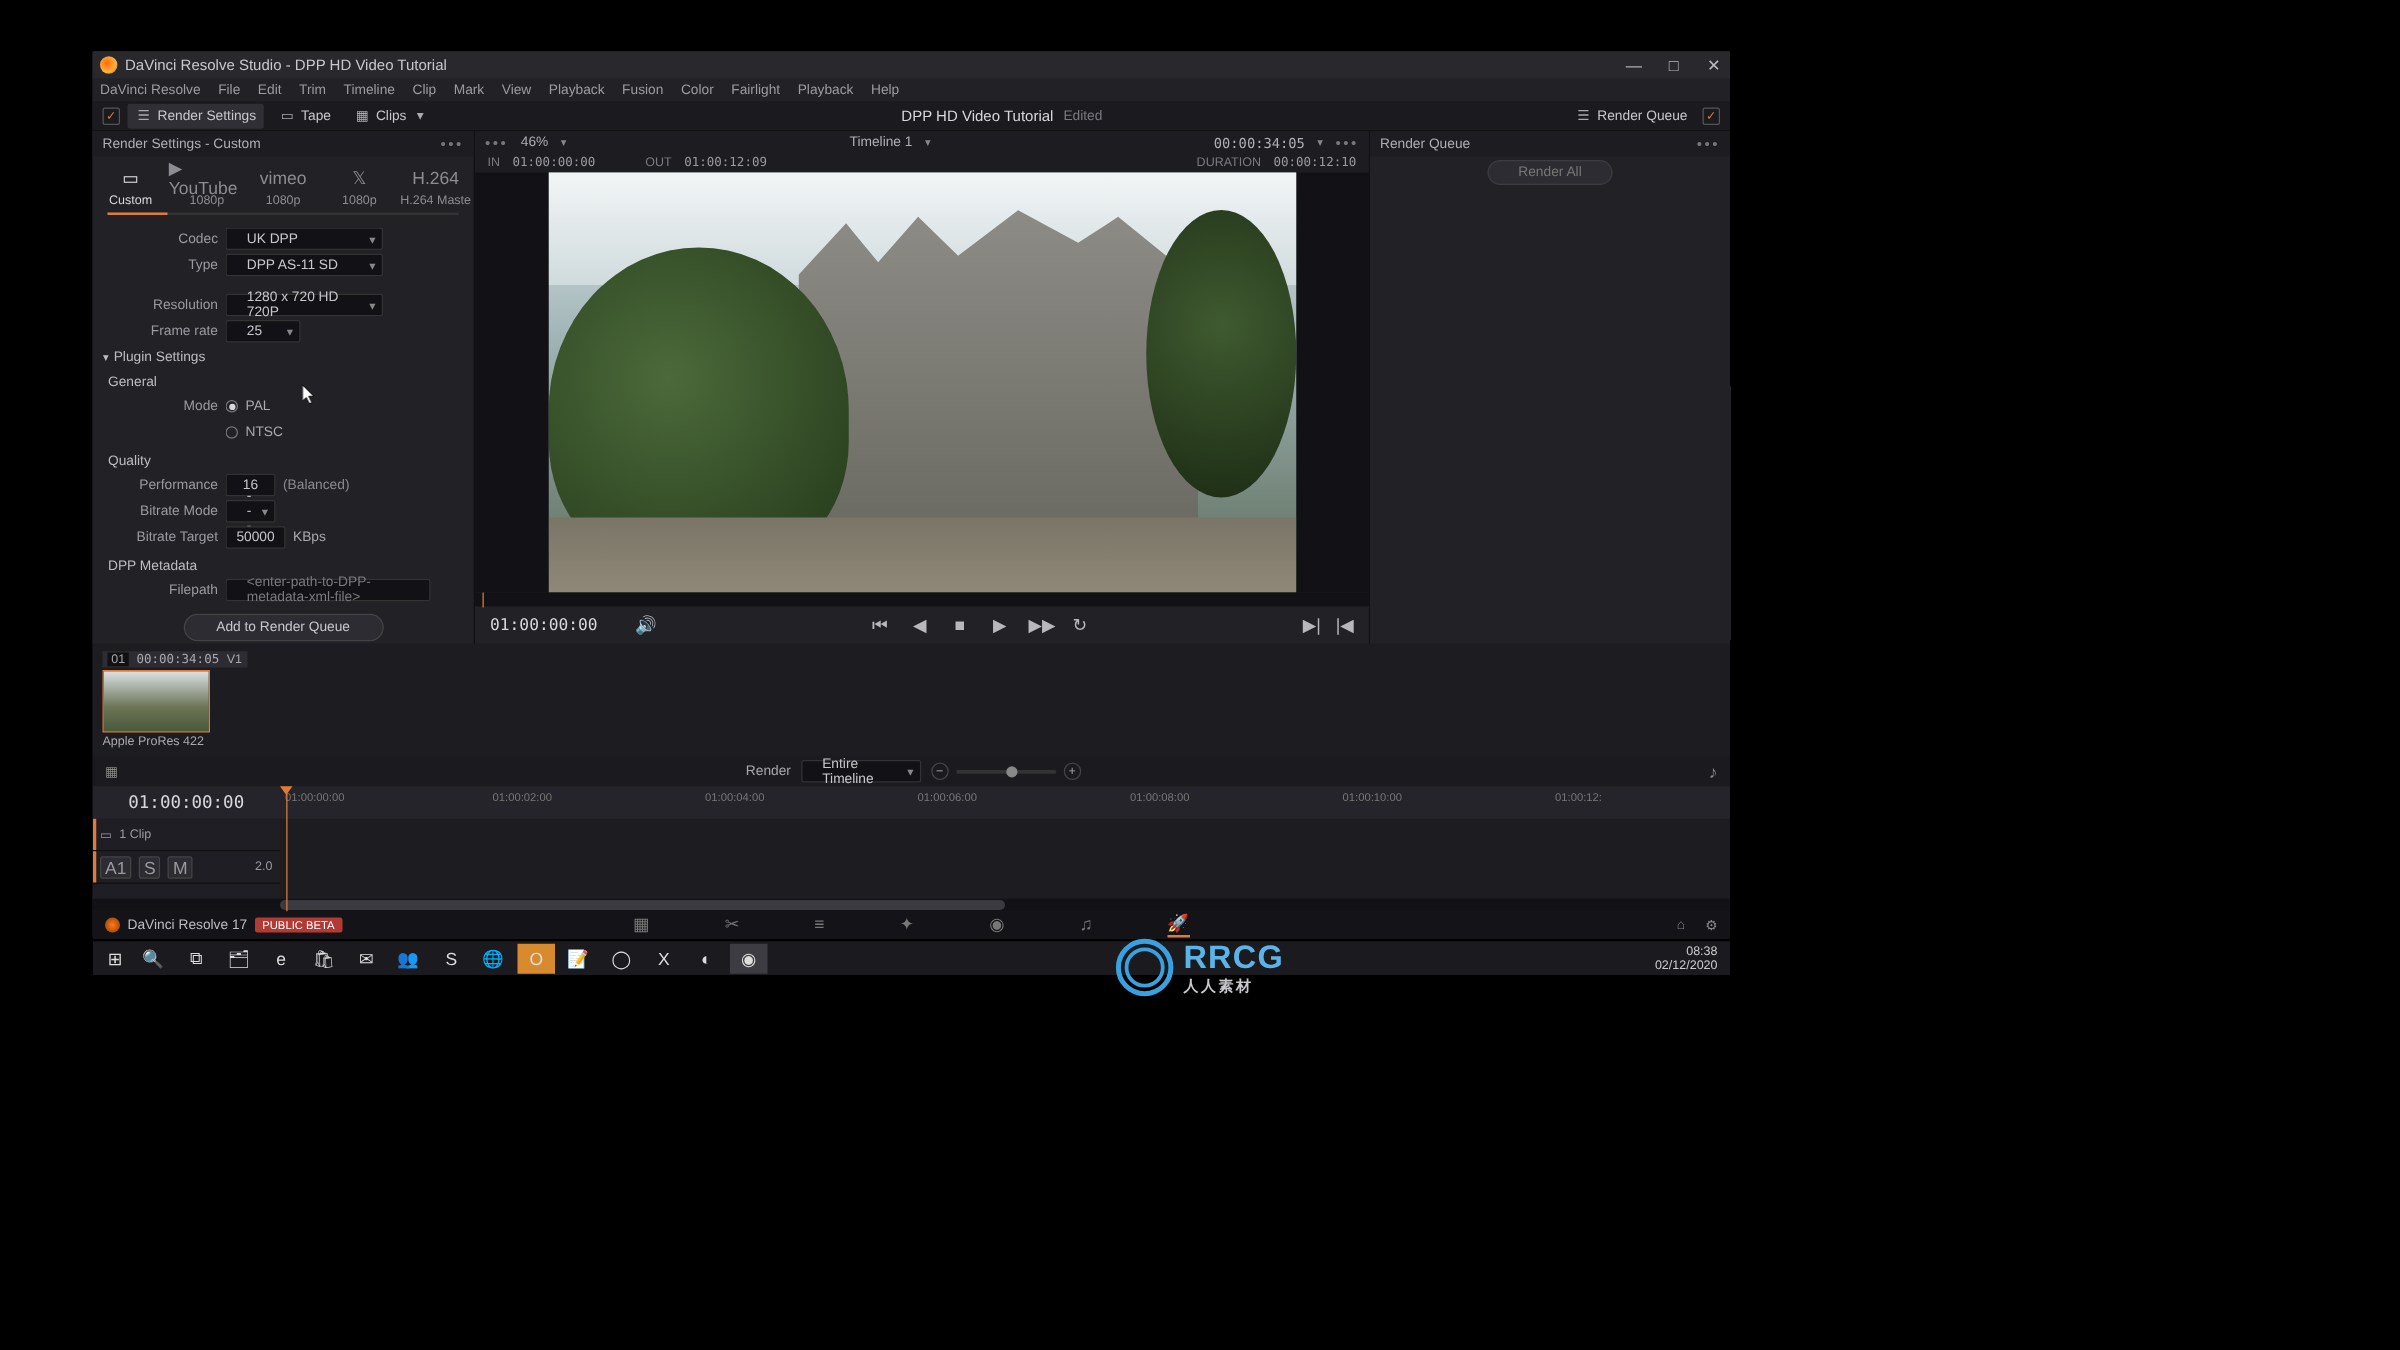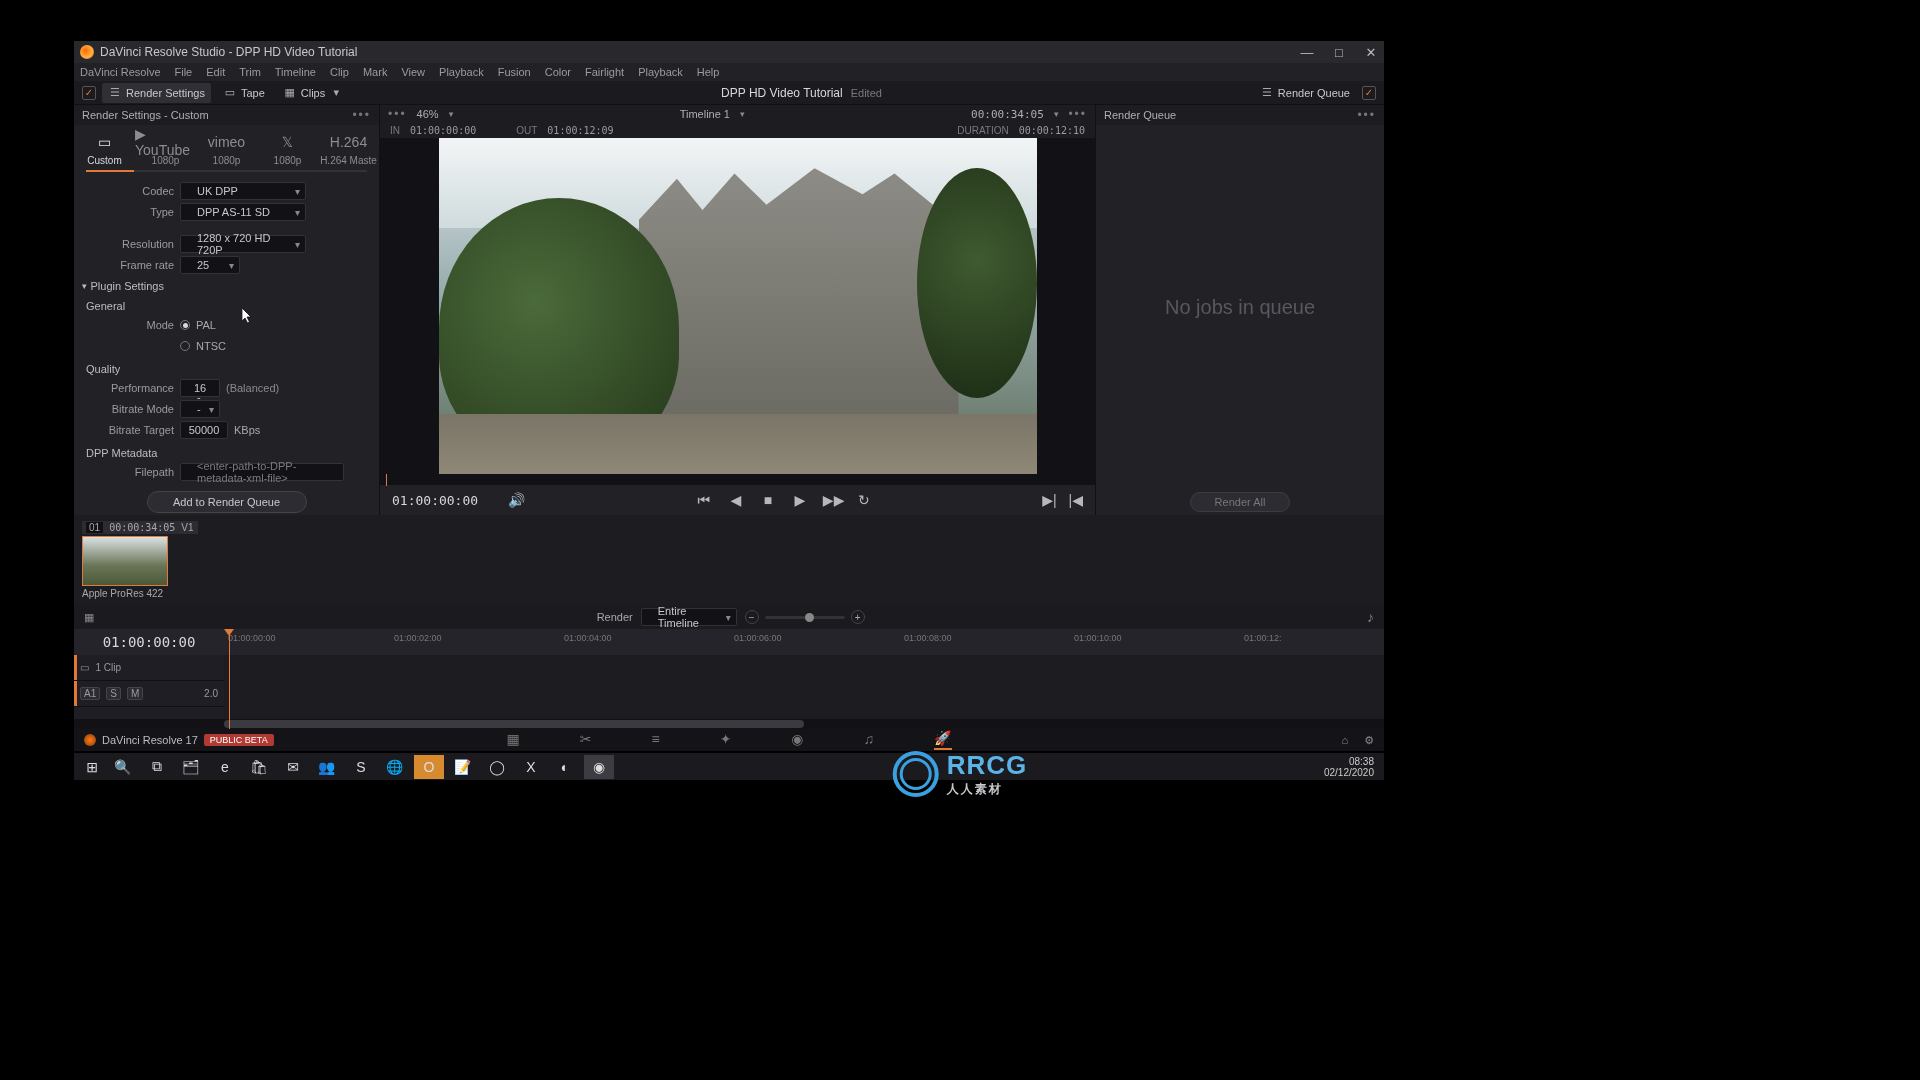--- a/index.html
+++ b/index.html
@@ -94,21 +94,21 @@
   .tlhdr{ display:flex; height:26px; }
   .tlhdr .tc{ width:150px; background:#24242a; display:flex;align-items:center;justify-content:center;font-size:14px;font-family:Consolas,monospace;color:#d8d8dc;}
   .tlhdr .ruler{ flex:1; background:#24242a; position:relative;}
   .ruler .tick{ position:absolute; top:4px; font-size:9px; color:#777;}
   .ruler .phead{ position:absolute; left:0; top:0; width:0; height:0; border-left:5px solid transparent; border-right:5px solid transparent; border-top:7px solid #e07a3a;}
   .ruler .pline{ position:absolute; left:5px; top:6px; width:1px; height:100px; background:#e07a3a;}
   .tracks-area{ flex:1; display:flex; }
   .track-heads{ width:150px; background:#1e1e24; display:flex; flex-direction:column;}
   .thead{ height:26px; border-bottom:1px solid #111; display:flex; align-items:center; padding:0 6px; gap:6px; font-size:10px; color:#9a9aa0; position:relative;}
   .thead .stripe{position:absolute;left:0;top:0;bottom:0;width:3px;background:#e07a3a;}
-  .tag{ background:#2c2c32;border:1px solid #444;border-radius:2px;padding:0 3px;font-size:10px;}
+  .tag{ background:#2c2c32;border:1px solid #444;border-radius:2px;padding:0 3px;font-size:14px;}
   .track-body{ flex:1; position:relative;}
   .vtrack{ height:26px; border-bottom:1px solid #111; position:relative; }
   .vclip{ position:absolute; left:0; top:2px; height:22px; right:20px; background:linear-gradient(180deg,#b2b79b,#6e7d56); border:1px solid #2a3a1e;}
   .vclip .bar{ position:absolute;left:0;right:0;bottom:0;height:10px;background:#3371b0;border-top:1px solid #1d4a78;display:flex;align-items:center;padding-left:4px;font-size:9px;color:#d8e6f4;}
   .atrack{ height:26px; border-bottom:1px solid #111; background:#1a1a1f;}
   .hscroll{ height:10px; background:#121216;}
   .hscroll .bar{ height:8px; margin:1px 0 0 150px; width:580px; background:#3a3a40; border-radius:4px;}
   
   .pages{ height:22px; background:#141418; display:flex; align-items:center; gap:60px; justify-content:center; position:relative;}
   .pages .brand{ position:absolute; left:10px; display:flex; align-items:center; gap:6px; font-size:11px; color:#bcbcc2;}
@@ -346,23 +346,20 @@
           <span>|◀</span>
         </div>
       </div>
     </div>
 
     <div class="panel queue">
       <div class="panel-hdr">
         <span>Render Queue</span>
         <span class="spacer"></span>
         <span class="dots">•••</span>
-      </div>
-      <div class="body">
-        <span>No jobs in queue</span>
       </div>
       <div class="renderAll">
         <div class="btn">Render All</div>
       </div>
     </div>
   </div>
 
   <div class="bin">
     <div class="clip">
       <div class="badge">

